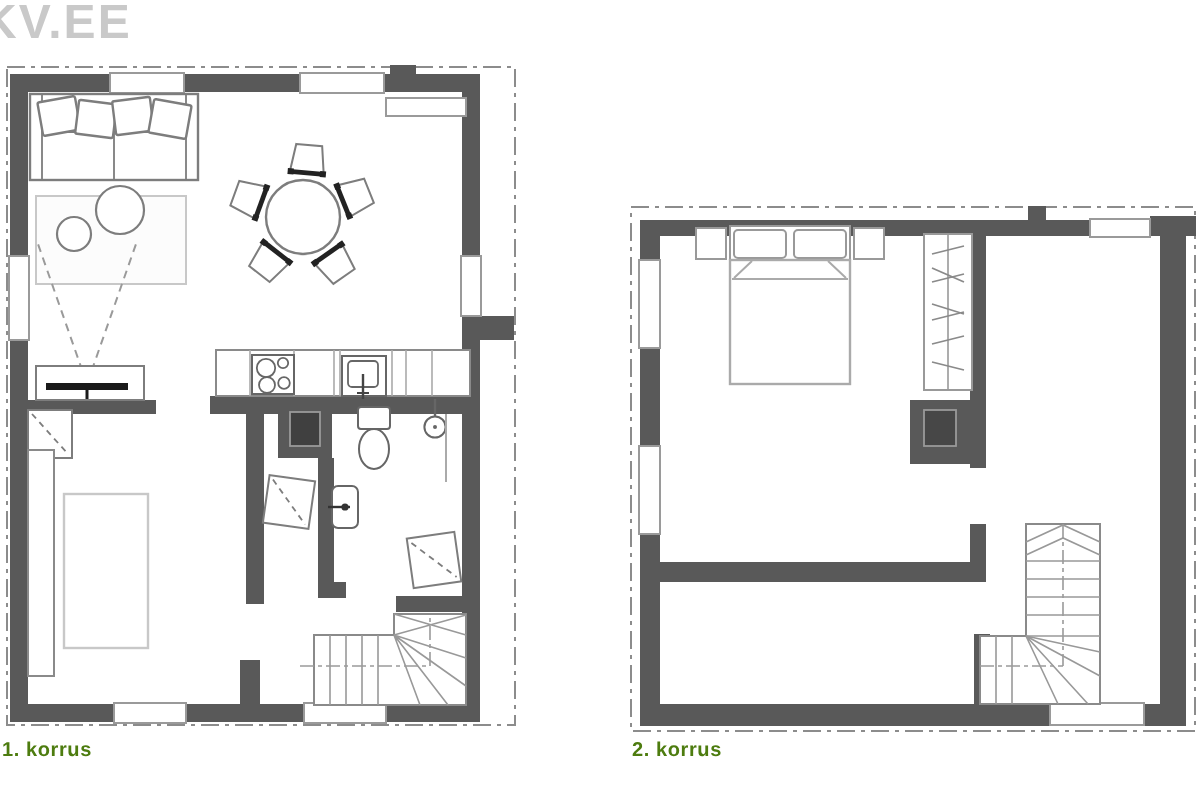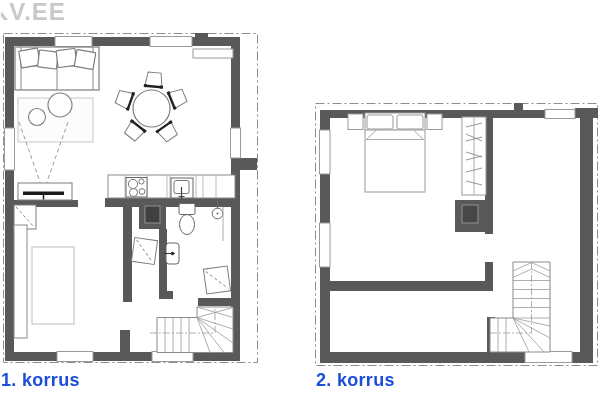--- a/index.html
+++ b/index.html
@@ -1,25 +1,25 @@
 <!DOCTYPE html>
 <html><head>
 <meta charset="utf-8">
 <style>
   html,body{margin:0;padding:0;background:#fff;}
   .canvas{
     position:relative;width:600px;height:400px;background:#fff;
-    overflow:hidden;font-family:"Liberation Sans",sans-serif;border-radius:20px;
+    overflow:hidden;font-family:"Liberation Sans",sans-serif;
   }
   .watermark{
     position:absolute;left:-9px;top:-2px;font-size:24px;font-weight:bold;
     color:#c9c9c9;letter-spacing:1px;user-select:none;
   }
   .floor-label{
-    position:absolute;top:370px;font-size:18px;font-weight:bold;color:#1d4ed8;
+    position:absolute;top:370px;font-size:10px;font-weight:bold;color:#4d7c0f;
     letter-spacing:.3px;
   }
   .floor-label.f1{left:1px;}
   .floor-label.f2{left:316px;text-align:right;}
   svg{position:absolute;left:0;top:0;}
 </style>
 </head>
 <body>
 
 <div class="canvas">

